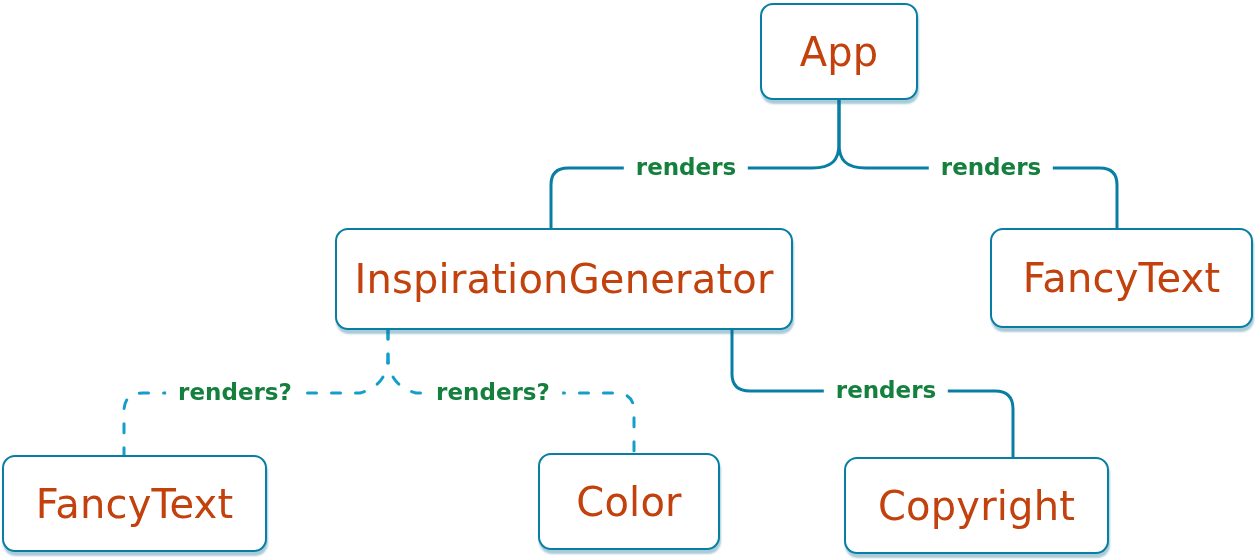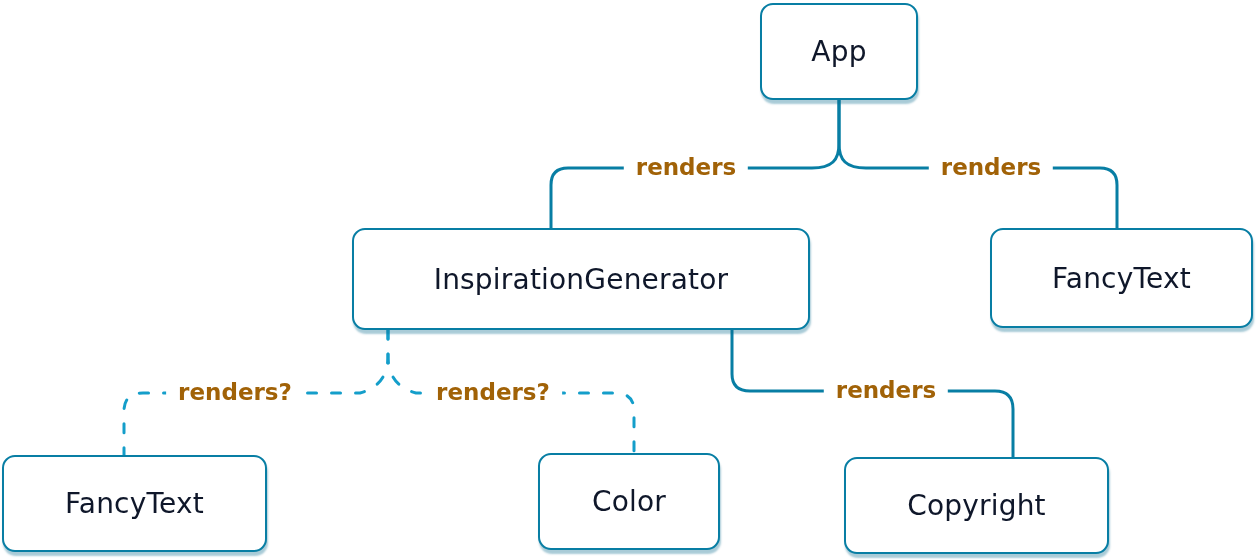--- a/index.html
+++ b/index.html
@@ -38,31 +38,31 @@
   .node {
     position: absolute;
     box-sizing: border-box;
     background: #ffffff;
     border: 2.5px solid #087ea4;
     border-radius: 13px;
     box-shadow: 1px 4px 2px rgba(8, 106, 140, 0.35);
     display: flex;
     align-items: center;
     justify-content: center;
-    color: #0f172a;
-    font-size: 28px;
+    color: #c2410c;
+    font-size: 40px;
     font-weight: 500;
     letter-spacing: 0.2px;
     white-space: nowrap;
   }
   .edge-label {
     position: absolute;
     transform: translate(-50%, -50%);
     background: #ffffff;
-    color: #a16207;
+    color: #15803d;
     font-size: 23px;
     font-weight: bold;
     padding: 1px 12px;
     white-space: nowrap;
     line-height: 1.2;
   }
 </style>
 </head>
 <body>
 
@@ -84,21 +84,21 @@
   <span class="edge-label" style="left: 686px; top: 168px;">renders</span>
   <span class="edge-label" style="left: 991px; top: 168px;">renders</span>
   <span class="edge-label" style="left: 235px; top: 393px;">renders?</span>
   <span class="edge-label" style="left: 493px; top: 393px;">renders?</span>
   <span class="edge-label" style="left: 886px; top: 391px;">renders</span>
 
   <div class="node" style="left: 760px; top: 3px; width: 158px; height: 97px;">
     <span>App</span>
   </div>
 
-  <div class="node" style="left: 335px; top: 228px; width: 458px; height: 102px; margin-left: 17px;">
+  <div class="node" style="left: 335px; top: 228px; width: 458px; height: 102px;">
     <span>InspirationGenerator</span>
   </div>
 
   <div class="node" style="left: 990px; top: 228px; width: 263px; height: 100px;">
     <span>FancyText</span>
   </div>
 
   <div class="node" style="left: 2px; top: 455px; width: 265px; height: 97px;">
     <span>FancyText</span>
   </div>

